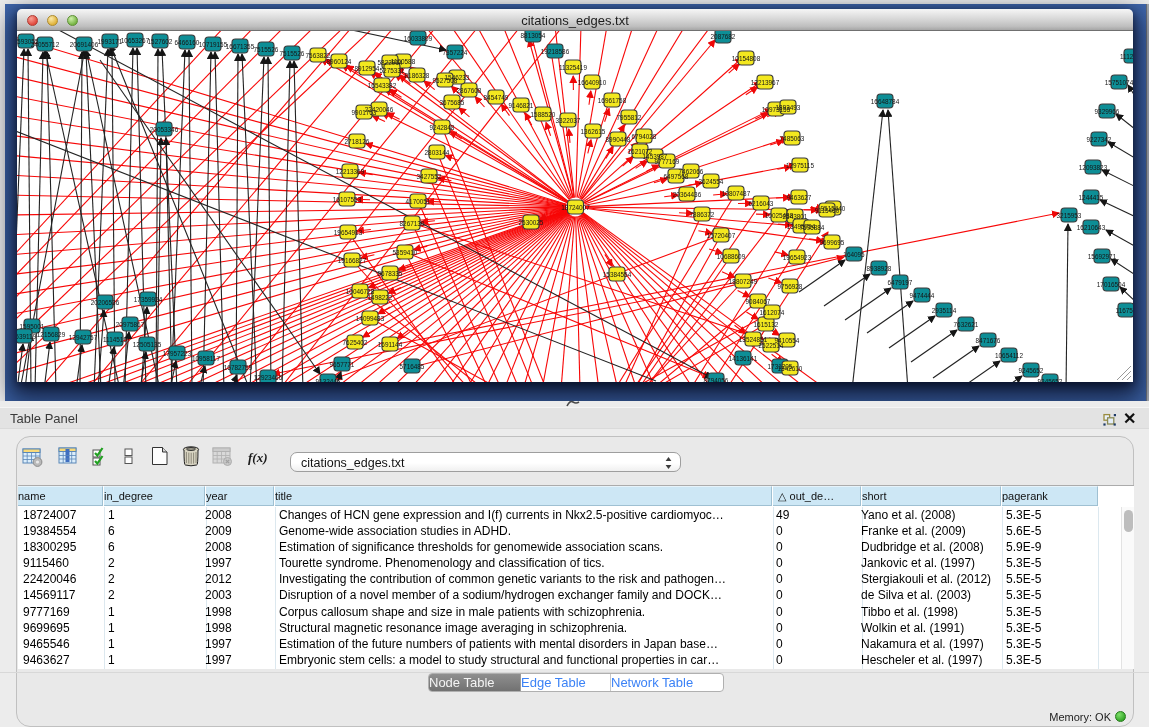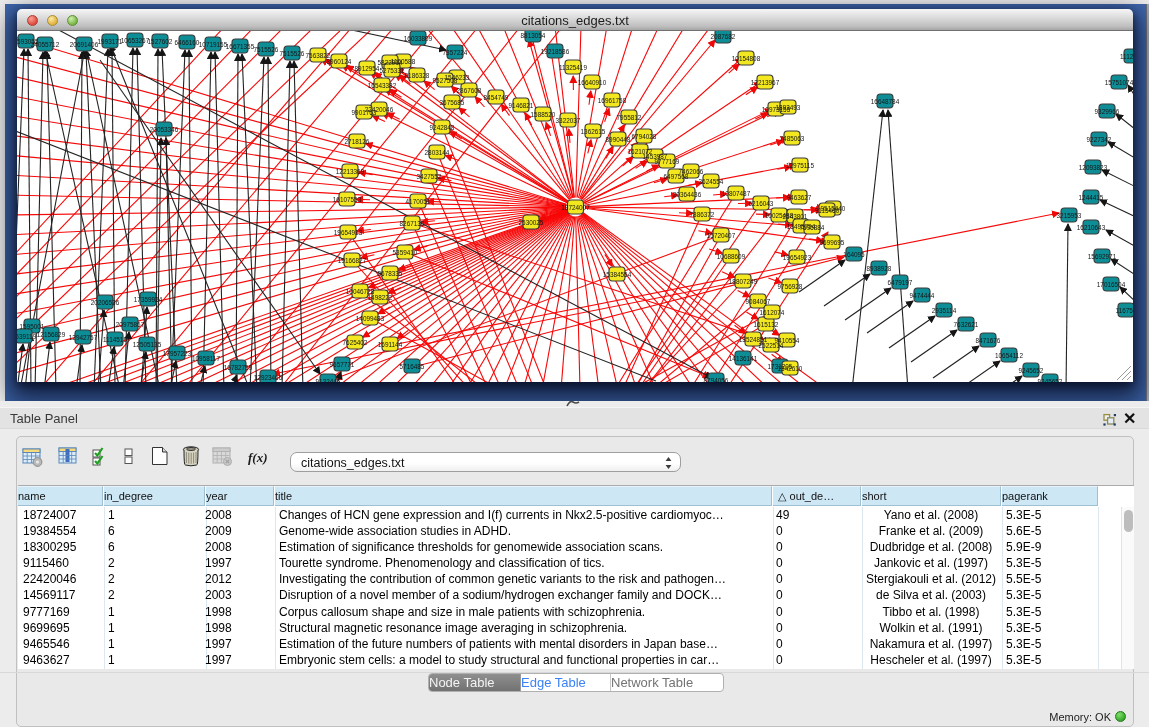--- a/index.html
+++ b/index.html
@@ -10,41 +10,41 @@
 .tl{position:absolute;top:6px;width:11px;height:11px;border-radius:50%}
 #tlr{left:10px;background:radial-gradient(circle at 35% 30%,#f8a196,#e1493d 70%);border:1px solid #b03b32}
 #tly{left:30px;background:radial-gradient(circle at 35% 30%,#fbe9a9,#e0b33b 70%);border:1px solid #ad8a2c}
 #tlg{left:50px;background:radial-gradient(circle at 35% 30%,#cdf0a9,#78b545 70%);border:1px solid #5d8f35}
 #canvas{position:absolute;left:0;top:22px;width:1116px;height:351px;background:#fff;overflow:hidden}
 #tp{position:absolute;left:0;top:401px;width:1149px;height:326px;background:#ececec}
 #tpbar{position:absolute;left:0;top:6px;width:1149px;height:22px;background:#e3e3e3;border-top:1px solid #f5f5f5;border-bottom:1px solid #dadada}
 #tpbar span{position:absolute;left:10px;top:3px;font-size:13px;color:#3a3a3a}
 #flt{position:absolute;left:1103px;top:5px;width:13px;height:13px}
 #clsx{position:absolute;left:1123px;top:1px;font-size:16px;font-weight:bold;color:#101010}
-#box{position:absolute;left:16px;top:35px;width:1118px;height:291px;background:#e9e9e9;border:1px solid #c0c0c0;border-radius:5px}
+#box{position:absolute;left:16px;top:35px;width:1118px;height:291px;background:#e9e9e9;border:1px solid #c0c0c0;border-radius:14px}
 #toolbar{position:absolute;left:0;top:0;width:100%;height:46px}
 #combo{position:absolute;left:273px;top:15px;width:391px;height:20px;background:linear-gradient(180deg,#ffffff 55%,#f0f0f0);border:1px solid #9e9e9e;border-radius:7px;font-size:12.5px;color:#111;padding:3px 0 0 10px}
 #tbl{position:absolute;left:1px;top:48px;width:1116px;height:184px;background:#fff;border-top:1px solid #ababab}
 #thead{position:absolute;left:0;top:0;height:20px;width:1103px}
 .th{position:absolute;top:0;height:20px;background:#cde7f5;border-right:1px solid #9fc0d2;border-bottom:1px solid #9fc0d2;border-top:1px solid #e6f3fa;font-size:11px;color:#111;text-align:left;padding-top:3px}
 #rowsc{position:absolute;left:0;top:21px;width:1103px;height:163px;overflow:hidden}
 .tr{position:relative;height:16.1px;width:100%;font-size:12px;color:#000;white-space:nowrap}
 .c{position:absolute;top:1px;overflow:hidden}
 .c0{left:5px;width:80px}.c1{left:90px;width:95px}.c2{left:187px;width:60px}
-.c3{left:261px;width:492px}.c4{left:758px;width:85px}.c5{left:843px;width:140px;text-align:center}
+.c3{left:261px;width:492px}.c4{left:758px;width:85px}.c5{left:843px;width:140px;text-align:left}
 .c6{left:988px;width:95px}
 .vline{position:absolute;top:21px;height:162px;width:1px;background:#dce8ef}
 #sbar{position:absolute;left:1103px;top:21px;width:13px;height:162px;background:#fafafa;border-left:1px solid #e3e3e3}
 #thumb{position:absolute;left:2px;top:3px;width:9px;height:22px;border-radius:5px;background:#bdbdbd}
 #hline{position:absolute;left:0;top:271px;width:1149px;height:1px;background:#d8d8d8}
 #tabs{position:absolute;left:428px;top:272px;width:296px;height:19px;border:1px solid #b0b0b0;border-radius:4px;background:#fff;overflow:hidden}
 .seg{position:absolute;top:0;height:19px;font-size:13px;padding-top:1px}
 #seg1{left:0;width:91px;background:linear-gradient(180deg,#8f8f8f,#6e6e6e);color:#f4f4f4}
 #seg2{left:91px;width:90px;color:#3b82f6;border-left:1px solid #9a9a9a}
-#seg3{left:181px;width:114px;color:#737373;border-left:1px solid #c8c8c8}
+#seg3{left:181px;width:114px;color:#3b82f6;border-left:1px solid #c8c8c8}
 #mem{position:absolute;right:38px;top:310px;font-size:11px;color:#222}
 #dot{position:absolute;left:1115px;top:310px;width:11px;height:11px;border-radius:50%;background:radial-gradient(circle at 35% 30%,#7fe06b,#33a527 75%);border:1px solid #257a1b}
 </style></head><body>
 <div id="desk">
  <div id="rstrip"></div>
  <div id="win">
   <div id="tbar">
         <div class="tl" id="tlr"></div>
         <div class="tl" id="tly"></div>
         <div class="tl" id="tlg"></div>

